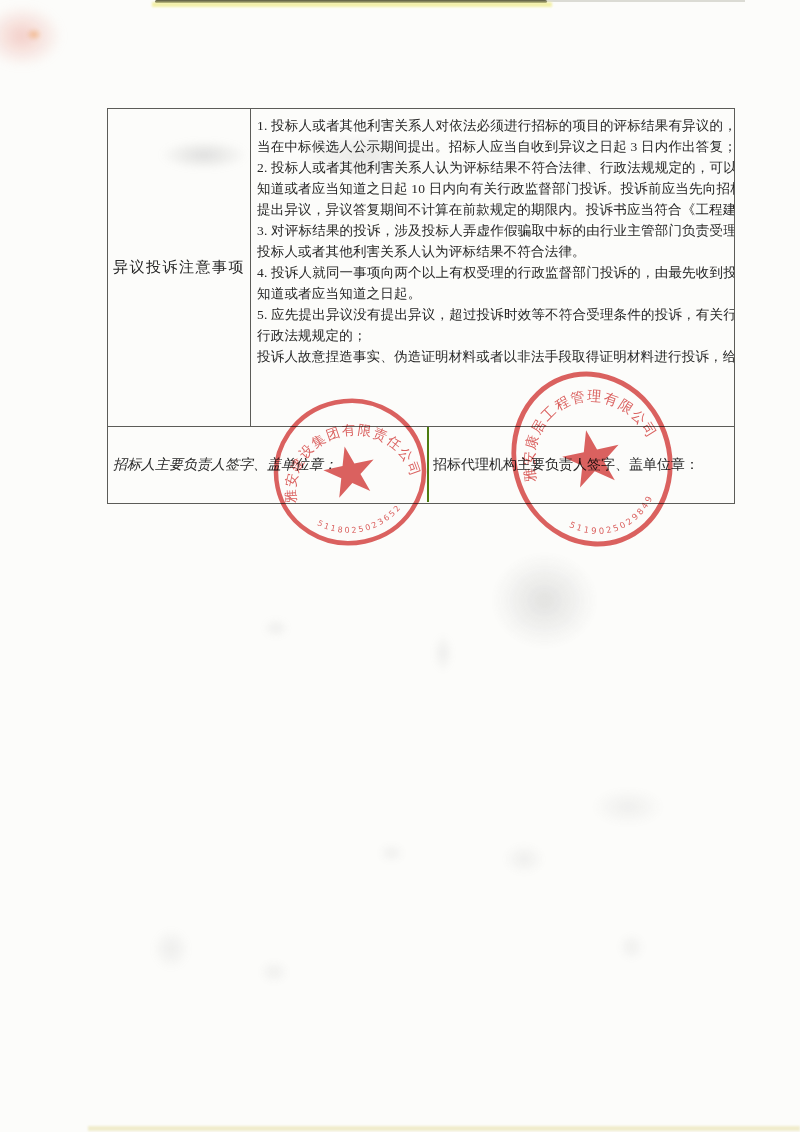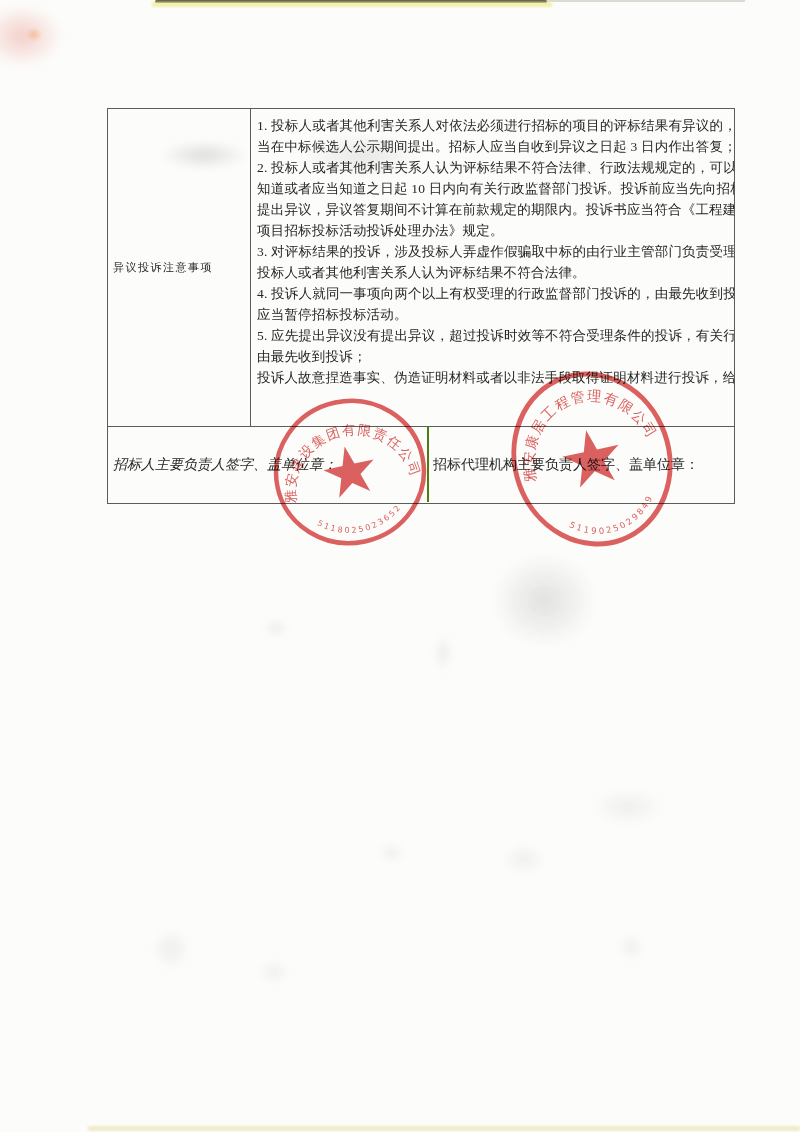--- a/index.html
+++ b/index.html
@@ -36,21 +36,21 @@
 
   
   .doc-table{
     position:absolute;left:107px;top:108px;width:626px;height:394px;
     border:1px solid #5c5c58;
   }
   .row-notice{position:absolute;left:0;top:0;width:100%;height:318px;border-bottom:1px solid #5c5c58;box-sizing:border-box;display:flex;}
   .cell-label{
     width:143px;box-sizing:border-box;border-right:1px solid #5c5c58;
     display:flex;align-items:center;padding-left:5px;
-    font-size:11px;letter-spacing:1.5px;white-space:nowrap;
+    font-size:15px;letter-spacing:1.5px;white-space:nowrap;
   }
   .cell-content{flex:1;padding:6px 4px 0 6px;box-sizing:border-box;overflow:hidden;}
   .cell-content .line{
     height:21px;line-height:21px;font-size:13.5px;letter-spacing:.2px;white-space:nowrap;
   }
   .row-sign{position:absolute;left:0;top:318px;width:100%;height:75px;display:flex;}
   .cell-sign-left{
     width:321px;box-sizing:border-box;border-right:2px solid #4d7c0f;
     display:flex;align-items:center;padding-left:5px;font-size:14px;white-space:nowrap;font-style:italic;
   }
@@ -89,27 +89,26 @@
     <div class="row-notice">
       <div class="cell-label">
         <span>异议投诉注意事项</span>
       </div>
       <div class="cell-content">
           <div class="line">1. 投标人或者其他利害关系人对依法必须进行招标的项目的评标结果有异议的，应</div>
           <div class="line">当在中标候选人公示期间提出。招标人应当自收到异议之日起 3 日内作出答复；作</div>
           <div class="line">2. 投标人或者其他利害关系人认为评标结果不符合法律、行政法规规定的，可以自</div>
           <div class="line">知道或者应当知道之日起 10 日内向有关行政监督部门投诉。投诉前应当先向招标人</div>
           <div class="line">提出异议，异议答复期间不计算在前款规定的期限内。投诉书应当符合《工程建设</div>
-          <div class="line">项目招标投标活动投诉处理办法》规定。</div>
           <div class="line">3. 对评标结果的投诉，涉及投标人弄虚作假骗取中标的由行业主管部门负责受理，</div>
           <div class="line">投标人或者其他利害关系人认为评标结果不符合法律。</div>
           <div class="line">4. 投诉人就同一事项向两个以上有权受理的行政监督部门投诉的，由最先收到投诉</div>
-          <div class="line">应当暂停招标投标活动。</div>
+          <div class="line">知道或者应当知道之日起。</div>
           <div class="line">5. 应先提出异议没有提出异议，超过投诉时效等不符合受理条件的投诉，有关行政</div>
-          <div class="line">由最先收到投诉；</div>
+          <div class="line">行政法规规定的；</div>
           <div class="line">投诉人故意捏造事实、伪造证明材料或者以非法手段取得证明材料进行投诉，给他</div>
         </div>
     </div>
     <div class="row-sign">
       <div class="cell-sign-left">
         <span>招标人主要负责人签字、盖单位章：</span>
       </div>
       <div class="cell-sign-right">
         <span>招标代理机构主要负责人签字、盖单位章：</span>
       </div>

